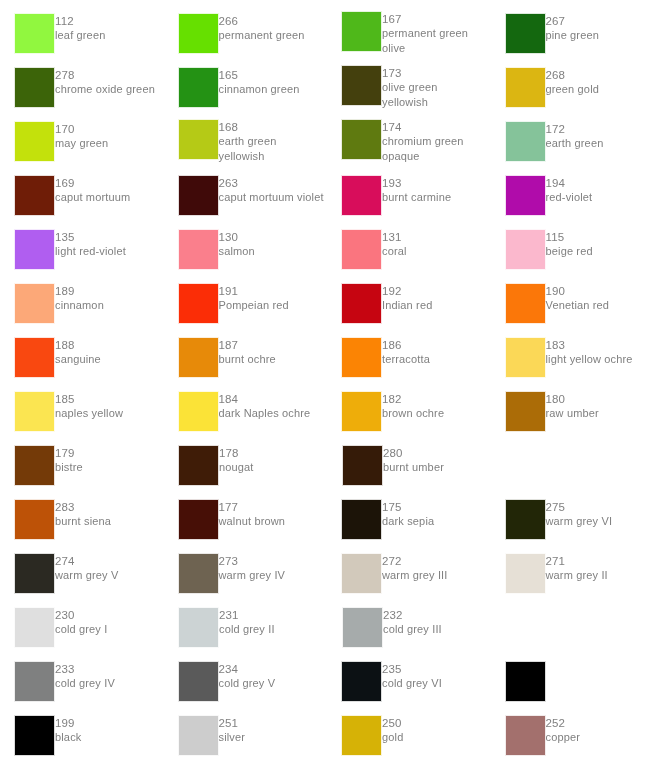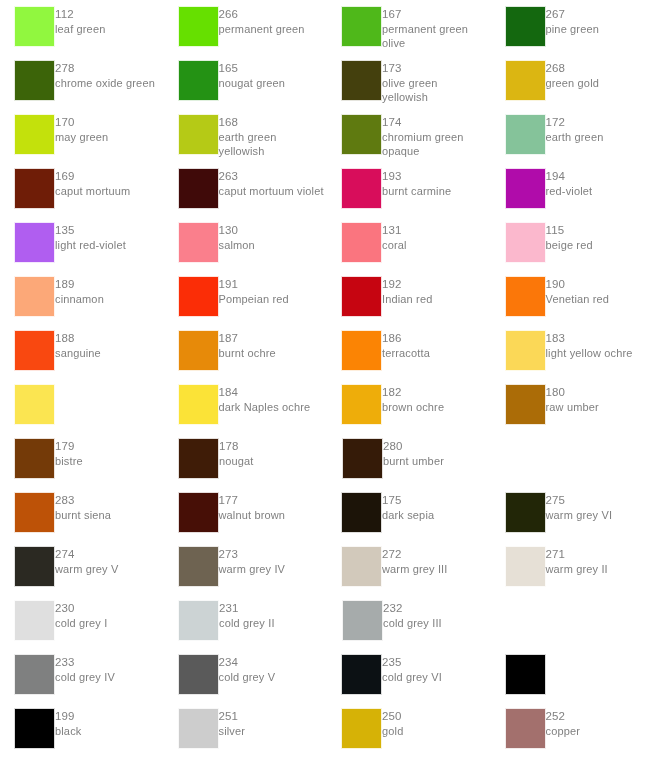--- a/index.html
+++ b/index.html
@@ -16,21 +16,21 @@
     overflow: hidden;
   }
   #chart {
     width: 654px;
     padding: 6px 0 0 0;
     box-sizing: border-box;
   }
   .row {
     display: flex;
     flex-direction: row;
-    align-items: flex-start;
+    align-items: center;
     height: 54px;
   }
   .cell {
     width: 164px;
     display: flex;
     flex-direction: row;
     align-items: flex-start;
     box-sizing: border-box;
   }
   .swatch-wrap {
@@ -131,21 +131,21 @@
           </span>
         </div>
       </div>
       <div class="cell">
         <div class="swatch-wrap">
           <span class="swatch" style="background: rgb(36, 146, 20); border-color: rgb(224, 240, 222);"></span>
         </div>
         <div class="info">
           <span class="code">165</span>
           <span class="name">
-            <span class="name-line">nougat green</span>
+            <span class="name-line">cinnamon green</span>
           </span>
         </div>
       </div>
       <div class="cell">
         <div class="swatch-wrap">
           <span class="swatch" style="background: rgb(68, 64, 13); border-color: rgb(229, 228, 221);"></span>
         </div>
         <div class="info">
           <span class="code">173</span>
           <span class="name">
@@ -395,20 +395,26 @@
           <span class="name">
             <span class="name-line">light yellow ochre</span>
           </span>
         </div>
       </div>
     </div>
     <div class="row">
       <div class="cell">
         <div class="swatch-wrap">
           <span class="swatch" style="background: rgb(251, 229, 81); border-color: rgb(254, 251, 231);"></span>
+        </div>
+        <div class="info">
+          <span class="code">185</span>
+          <span class="name">
+            <span class="name-line">naples yellow</span>
+          </span>
         </div>
       </div>
       <div class="cell">
         <div class="swatch-wrap">
           <span class="swatch" style="background: rgb(251, 227, 55); border-color: rgb(254, 251, 227);"></span>
         </div>
         <div class="info">
           <span class="code">184</span>
           <span class="name">
             <span class="name-line">dark Naples ochre</span>

